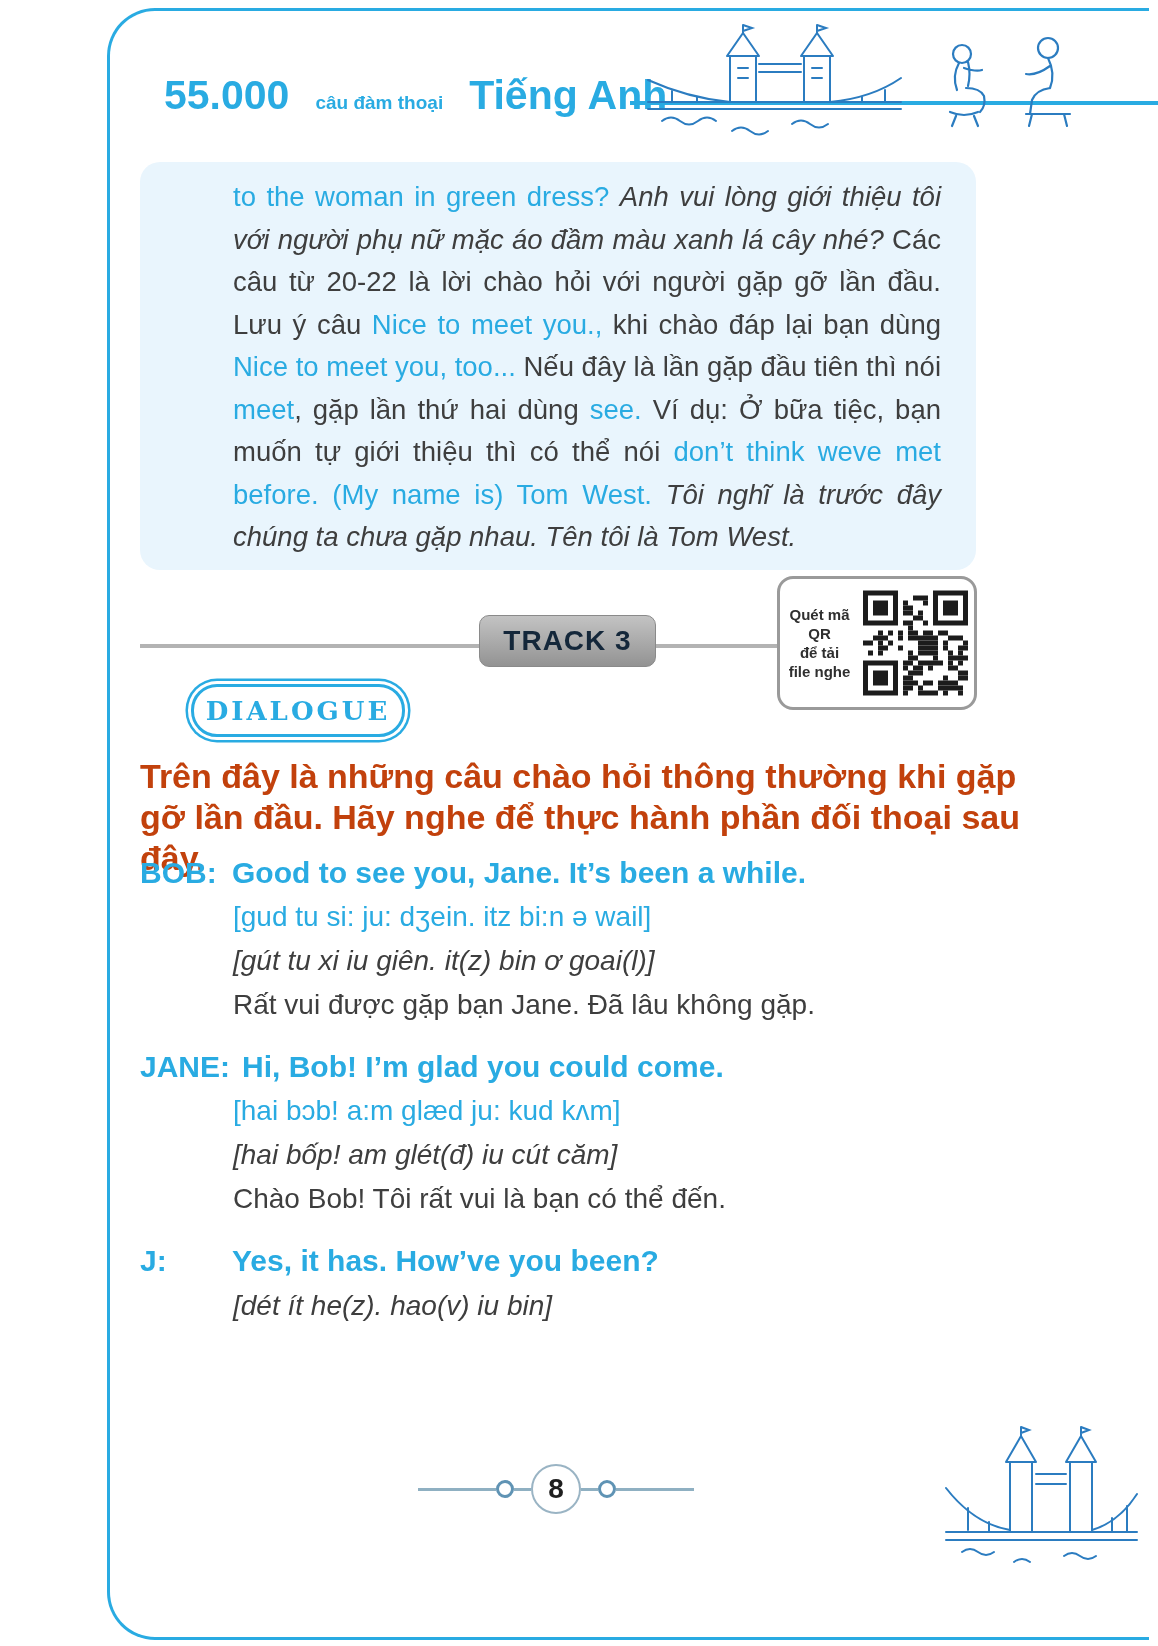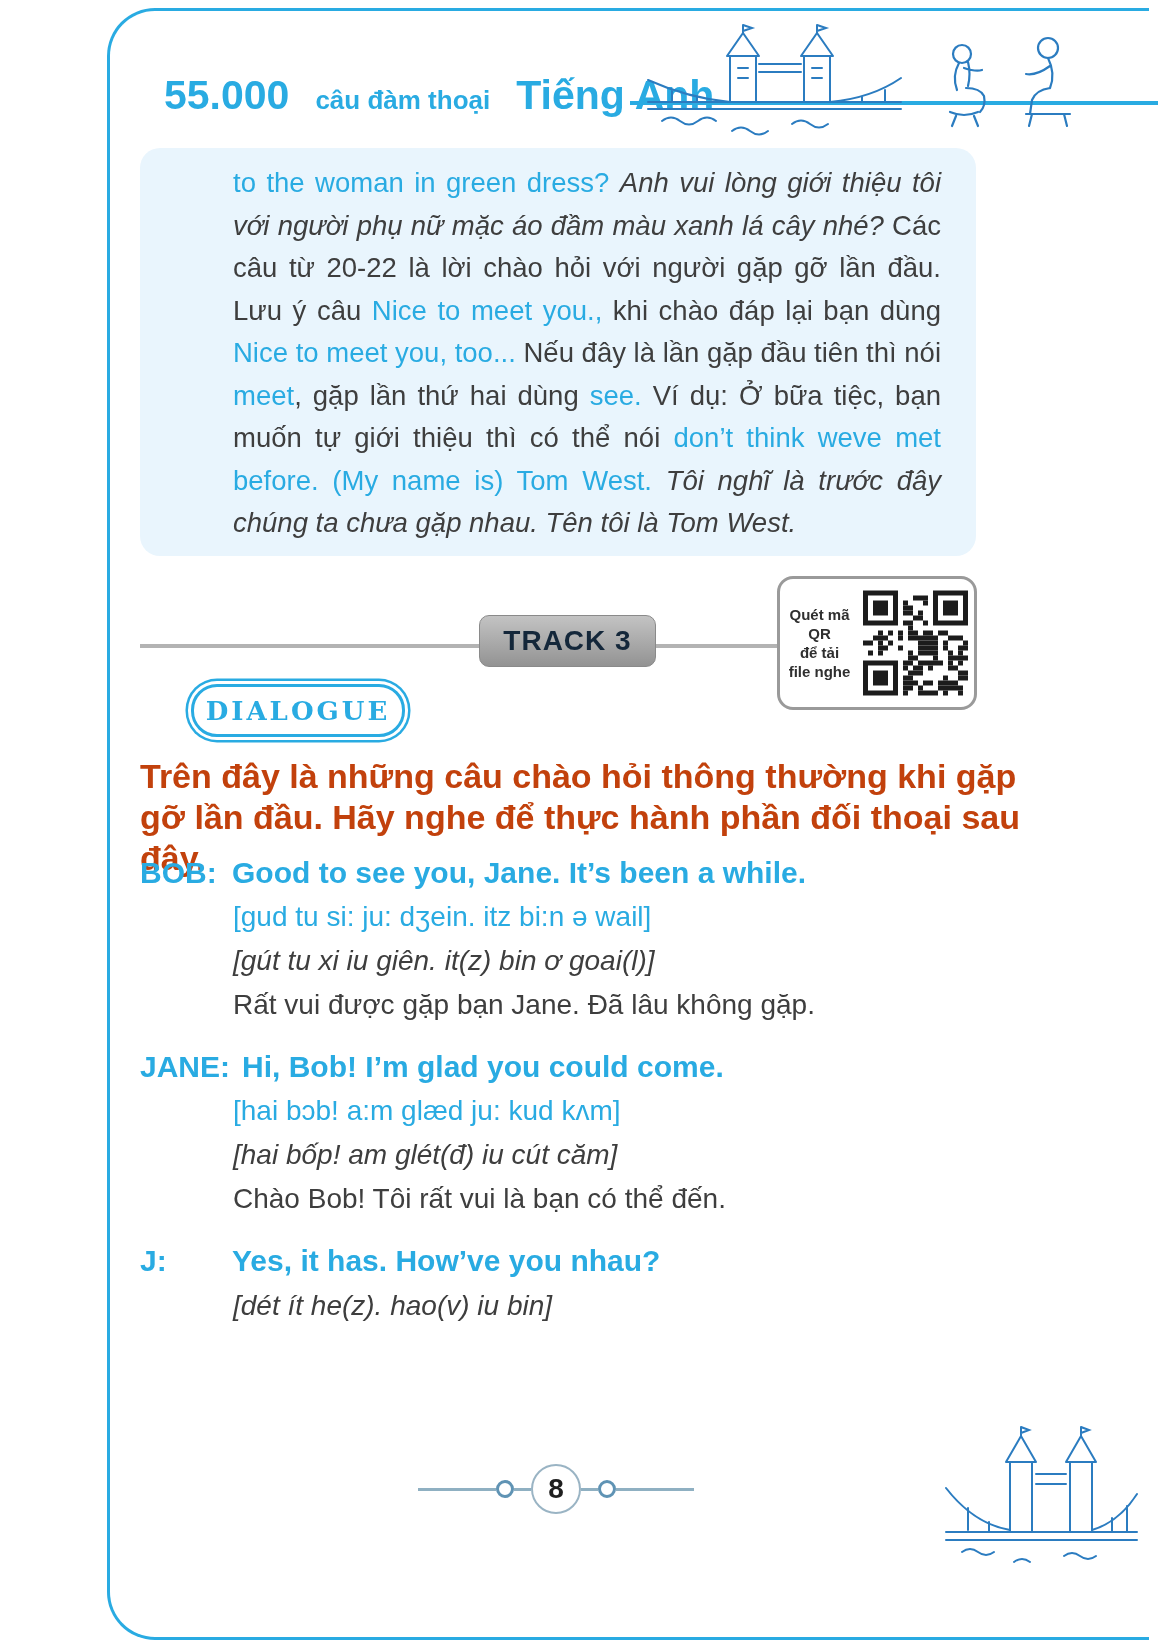--- a/index.html
+++ b/index.html
@@ -9,28 +9,28 @@
   }
   
   .frame{
     position:absolute;left:107px;top:8px;width:1039px;height:1626px;
     border-left:3.5px solid #29abe2;border-top:3.5px solid #29abe2;border-bottom:3.5px solid #29abe2;
     border-radius:48px 0 0 48px;pointer-events:none;
   }
   
   .title{position:absolute;left:164px;top:72px;display:flex;align-items:baseline;gap:26px;
     color:#29abe2;font-weight:bold;white-space:nowrap;}
-  .title .big{font-size:41px;} .title .mid{font-size:26px;}
+  .title .big{font-size:41px;} .title .mid{font-size:19px;}
   .header-rule{position:absolute;left:630px;top:101px;width:528px;height:3.5px;background:#29abe2;}
   .bridge-top{position:absolute;left:642px;top:18px;}
   .people{position:absolute;left:926px;top:20px;}
   svg.lineart{display:block;}
   svg.lineart *{vector-effect:non-scaling-stroke;}
   
-  .intro-box{position:absolute;left:140px;top:148px;width:836px;height:408px;background:#e9f5fd;
+  .intro-box{position:absolute;left:140px;top:162px;width:836px;height:408px;background:#e9f5fd;
     border-radius:20px;box-sizing:border-box;padding:14px 35px 14px 93px;}
   .intro-box p{margin:0;font-size:27.5px;line-height:42.5px;text-align:justify;color:#3e3e3e;}
   .en{color:#29abe2;} .it{font-style:italic;}
   
   .track-line{position:absolute;left:140px;top:644px;width:638px;height:4px;background:#b3b3b3;}
   .track-badge{position:absolute;left:479px;top:615px;width:175px;height:50px;
     background:linear-gradient(#c3c3c3,#939393);border:1px solid #8a8a8a;border-radius:10px;
     display:flex;align-items:center;justify-content:center;
     font-size:28px;font-weight:bold;color:#14273a;letter-spacing:1px;}
   
@@ -262,21 +262,21 @@
       <span class="speaker">JANE:</span>
       <span class="sentence">Hi, Bob! I’m glad you could come.</span>
     </div>
     <div class="ipa">[hai bɔb! a:m glæd ju: kud kʌm]</div>
     <div class="phon">[hai bốp! am glét(đ) iu cút căm]</div>
     <div class="trans">Chào Bob! Tôi rất vui là bạn có thể đến.</div>
   </div>
   <div class="dlg-block">
     <div class="dlg-line">
       <span class="speaker">J:</span>
-      <span class="sentence">Yes, it has. How’ve you nhau?</span>
+      <span class="sentence">Yes, it has. How’ve you been?</span>
     </div>
     <div class="phon">[dét ít he(z). hao(v) iu bin]</div>
   </div>
 </div>
 
 <div class="footer">
   <div class="fline"></div>
   <div class="fring"></div>
   <div class="fgap"></div>
   <div class="fcircle">

